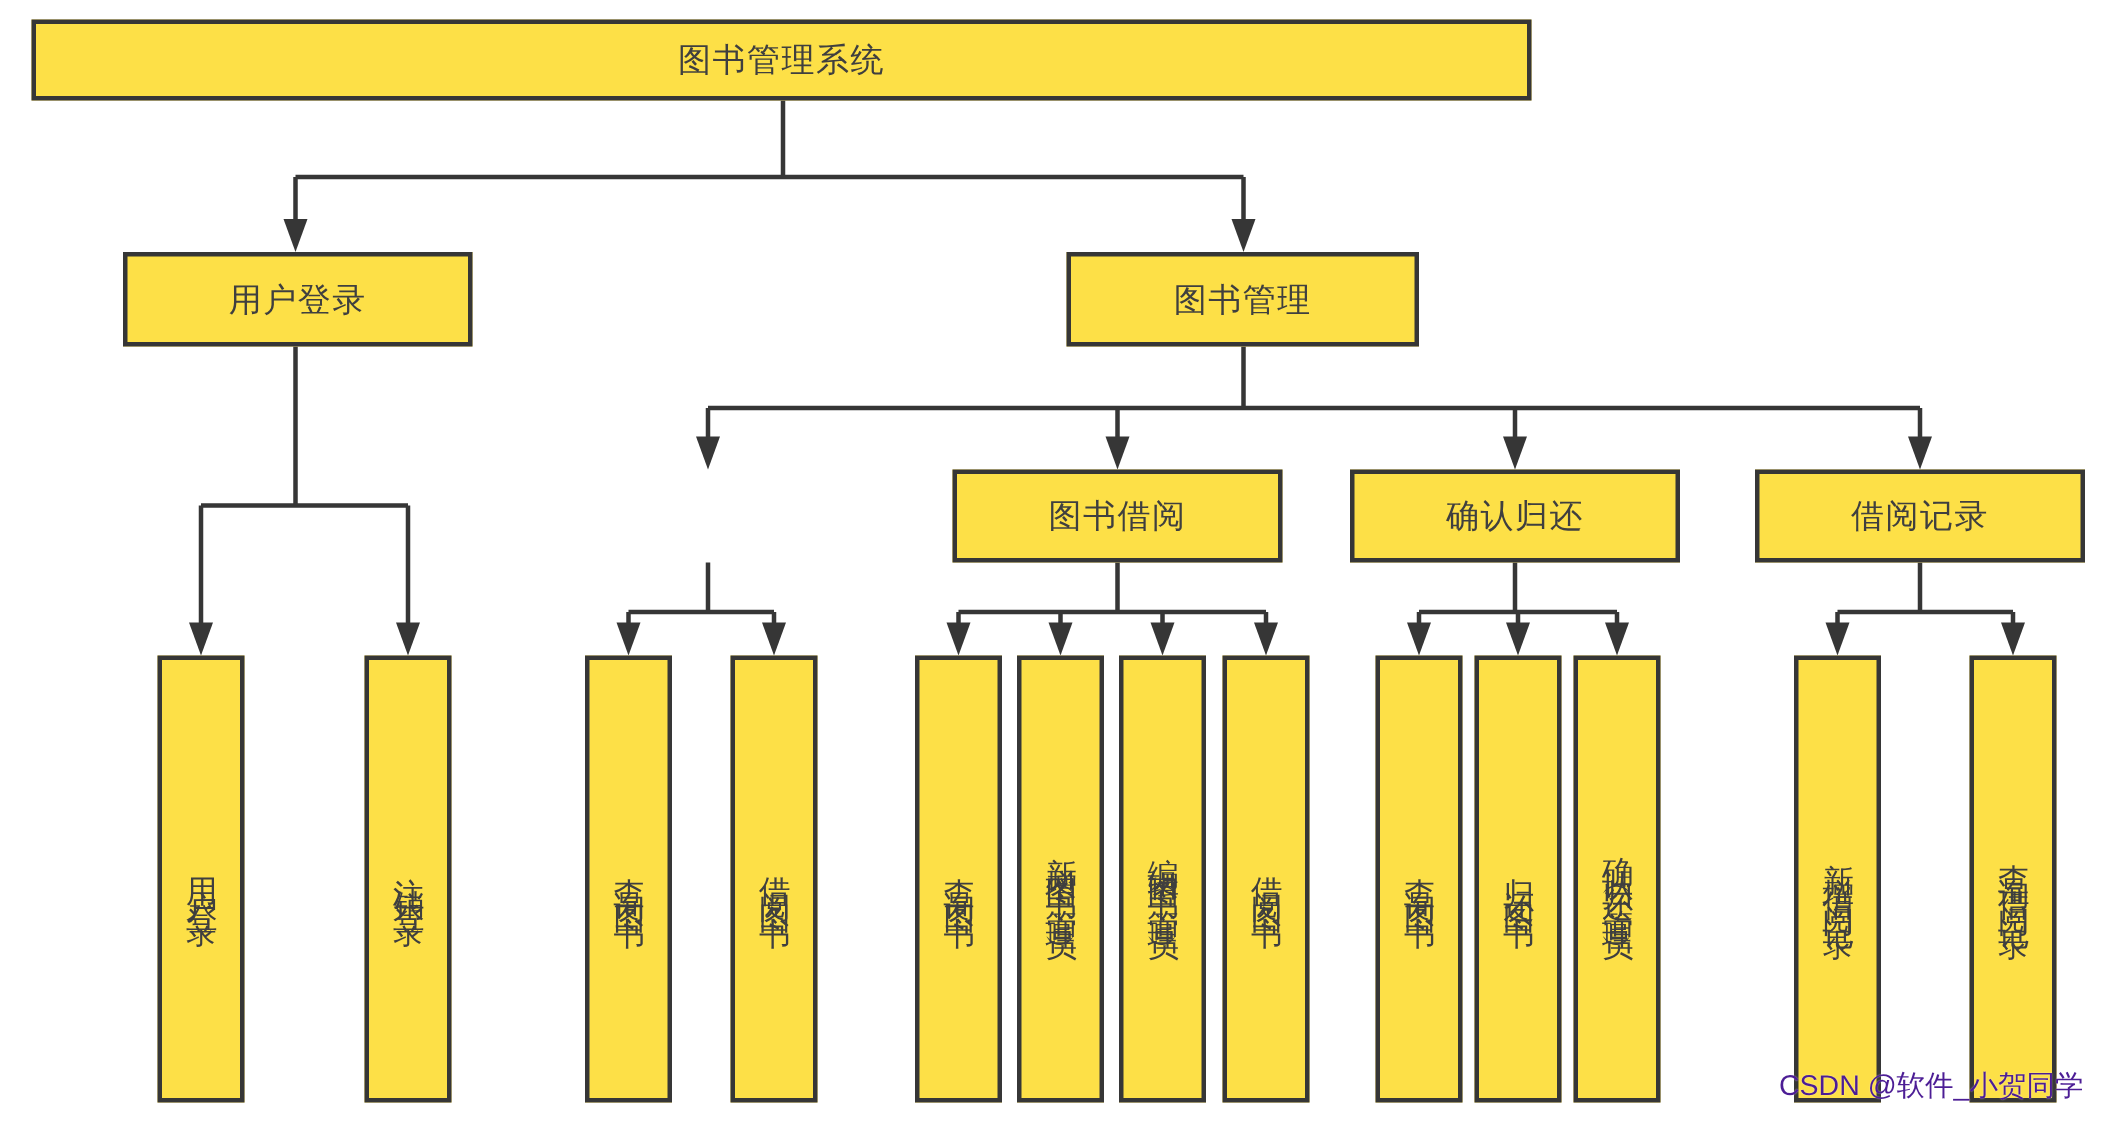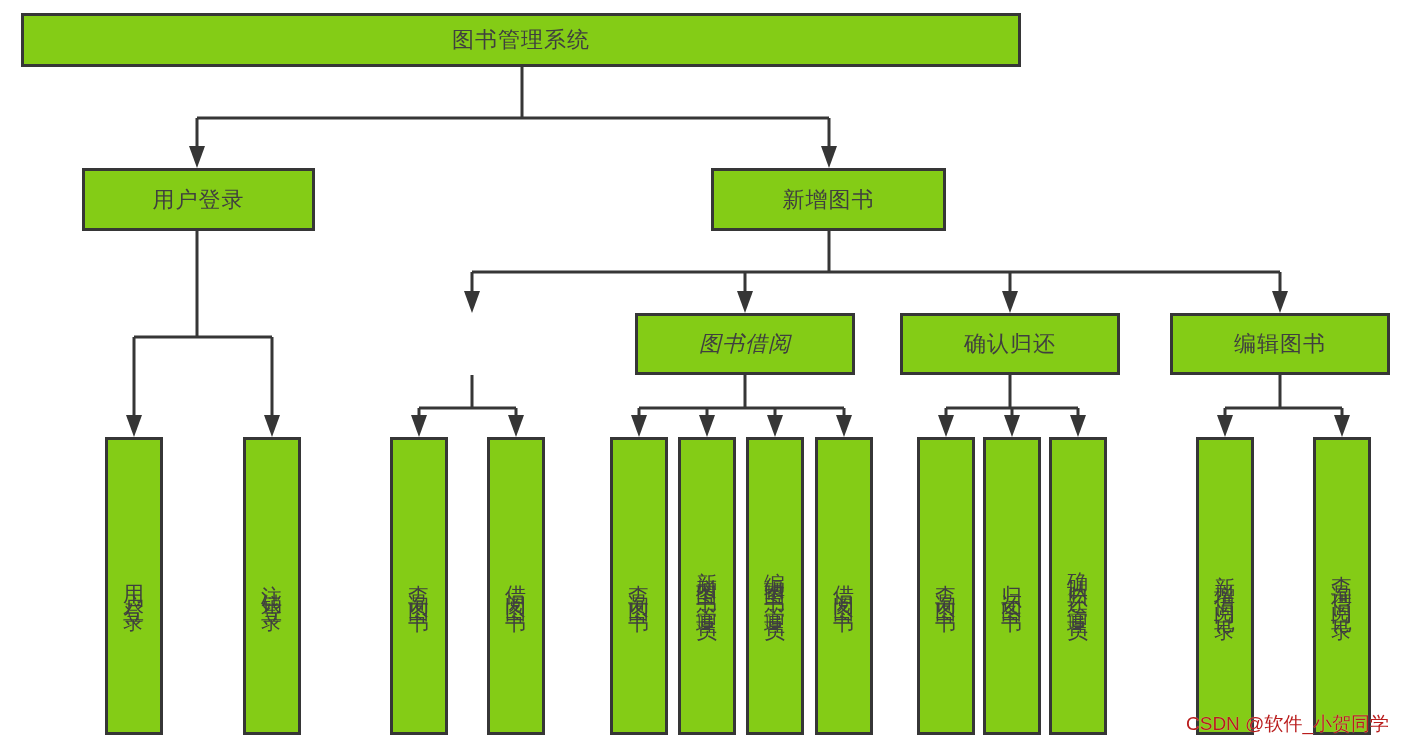--- a/index.html
+++ b/index.html
@@ -13,21 +13,21 @@
   }
   .wires {
     position: absolute;
     left: 0; top: 0;
     width: 1405px; height: 747px;
     z-index: 1;
   }
   .node {
     position: absolute;
     box-sizing: border-box;
-    background: #84cc16;
+    background: #fde047;
     border: 3px solid #363636;
     color: #3f3f3f;
     display: flex;
     align-items: center;
     justify-content: center;
     z-index: 2;
   }
   .hbox { font-size: 22px; letter-spacing: 1px; white-space: nowrap; }
   .root-box { border-width: 3px; }
   .vbox { border-width: 3px; }
@@ -38,21 +38,21 @@
     font-size: 21px;
     line-height: 1;
   }
   .vbox.long span { letter-spacing: 7px; }
   .watermark {
     position: absolute;
     left: 1186px;
     top: 711px;
     z-index: 3;
     font-size: 19px;
-    color: #b91c1c;
+    color: #4c1d95;
     white-space: nowrap;
     text-shadow: 0 0 1px rgba(255,255,255,0.6);
   }
 </style>
 </head>
 <body>
 
 <div class="canvas">
 
   <svg class="wires" viewBox="0 0 1405 747" xmlns="http://www.w3.org/2000/svg">
@@ -98,25 +98,25 @@
       <polygon points="1070,415 1086,415 1078,437"></polygon>
 
       <polygon points="1217,415 1233,415 1225,437"></polygon>
       <polygon points="1334,415 1350,415 1342,437"></polygon>
     </g>
   </svg>
 
   <div class="node hbox root-box" style="left:21px; top:13px; width:1000px; height:54px;">图书管理系统</div>
 
   <div class="node hbox" style="left:82px; top:168px; width:233px; height:63px;">用户登录</div>
-  <div class="node hbox" style="left:711px; top:168px; width:235px; height:63px;">新增图书</div>
+  <div class="node hbox" style="left:711px; top:168px; width:235px; height:63px;">图书管理</div>
 
-  <div class="node hbox" style="left:635px; top:313px; width:220px; height:62px;font-style:italic;">图书借阅</div>
+  <div class="node hbox" style="left:635px; top:313px; width:220px; height:62px;">图书借阅</div>
   <div class="node hbox" style="left:900px; top:313px; width:220px; height:62px;">确认归还</div>
-  <div class="node hbox" style="left:1170px; top:313px; width:220px; height:62px;">编辑图书</div>
+  <div class="node hbox" style="left:1170px; top:313px; width:220px; height:62px;">借阅记录</div>
 
   <div class="node vbox" style="left:105px; top:437px; width:58px; height:298px;">
     <span>用户登录</span>
   </div>
   <div class="node vbox" style="left:243px; top:437px; width:58px; height:298px;">
     <span>注销登录</span>
   </div>
 
   <div class="node vbox" style="left:390px; top:437px; width:58px; height:298px;">
     <span>查询图书</span>

